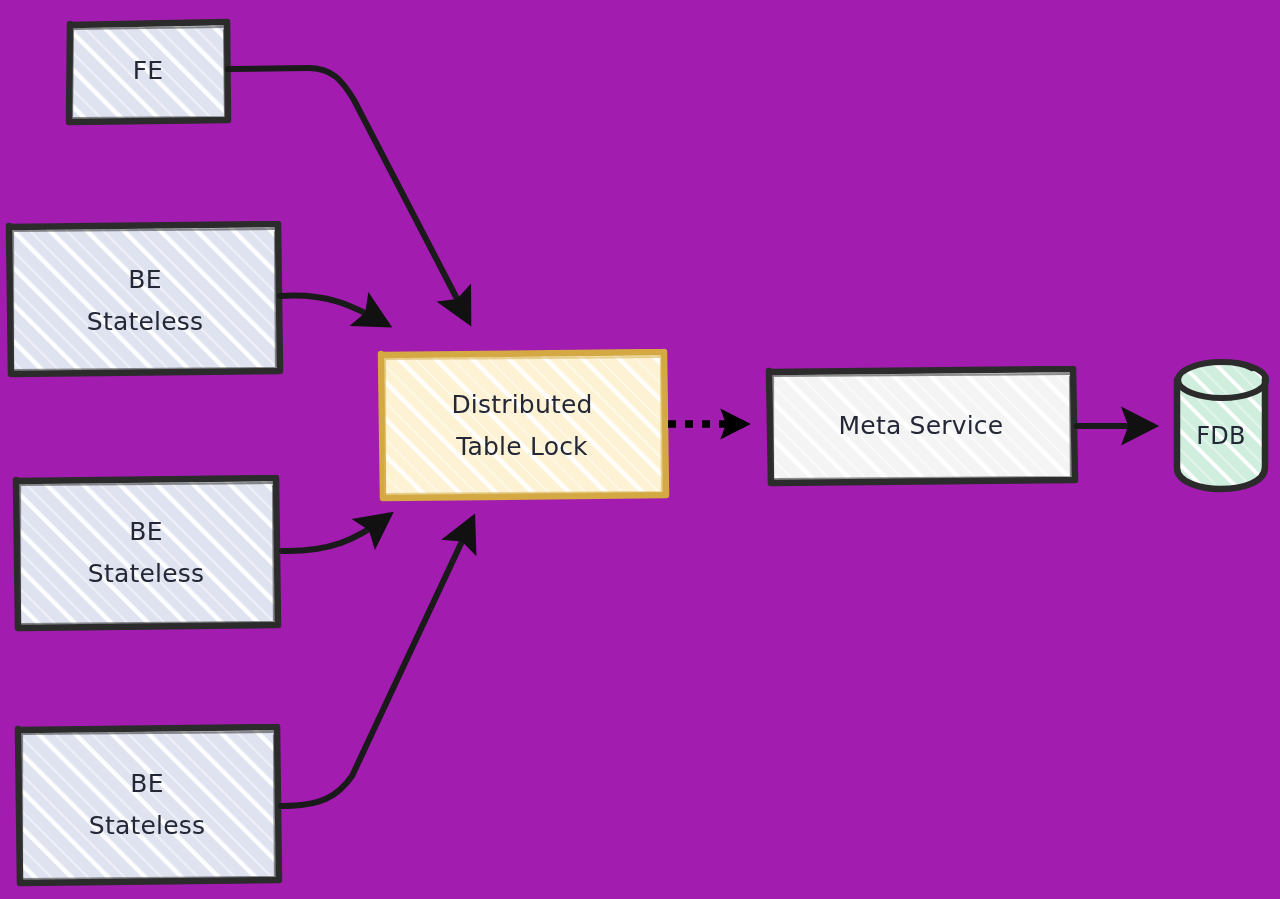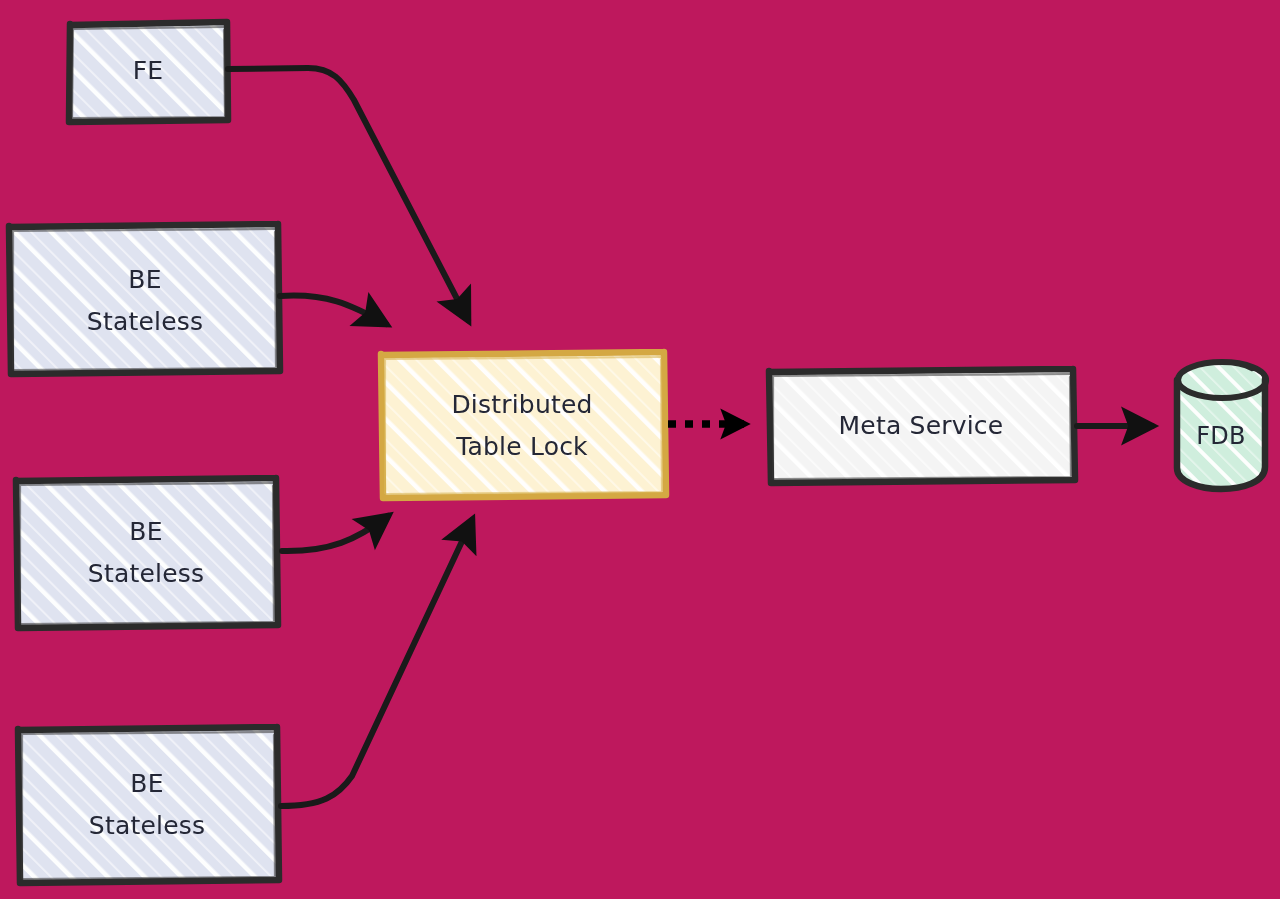--- a/index.html
+++ b/index.html
@@ -7,21 +7,21 @@
     padding: 0;
     background: #ffffff;
   }
   body {
     font-family: "DejaVu Sans", sans-serif;
   }
   #canvas {
     position: relative;
     width: 1280px;
     height: 899px;
-    background: #be185d;
+    background: #a21caf;
     overflow: hidden;
   }
   #diagram-svg {
     position: absolute;
     left: 0;
     top: 0;
     width: 1280px;
     height: 899px;
   }
   .node-label {

